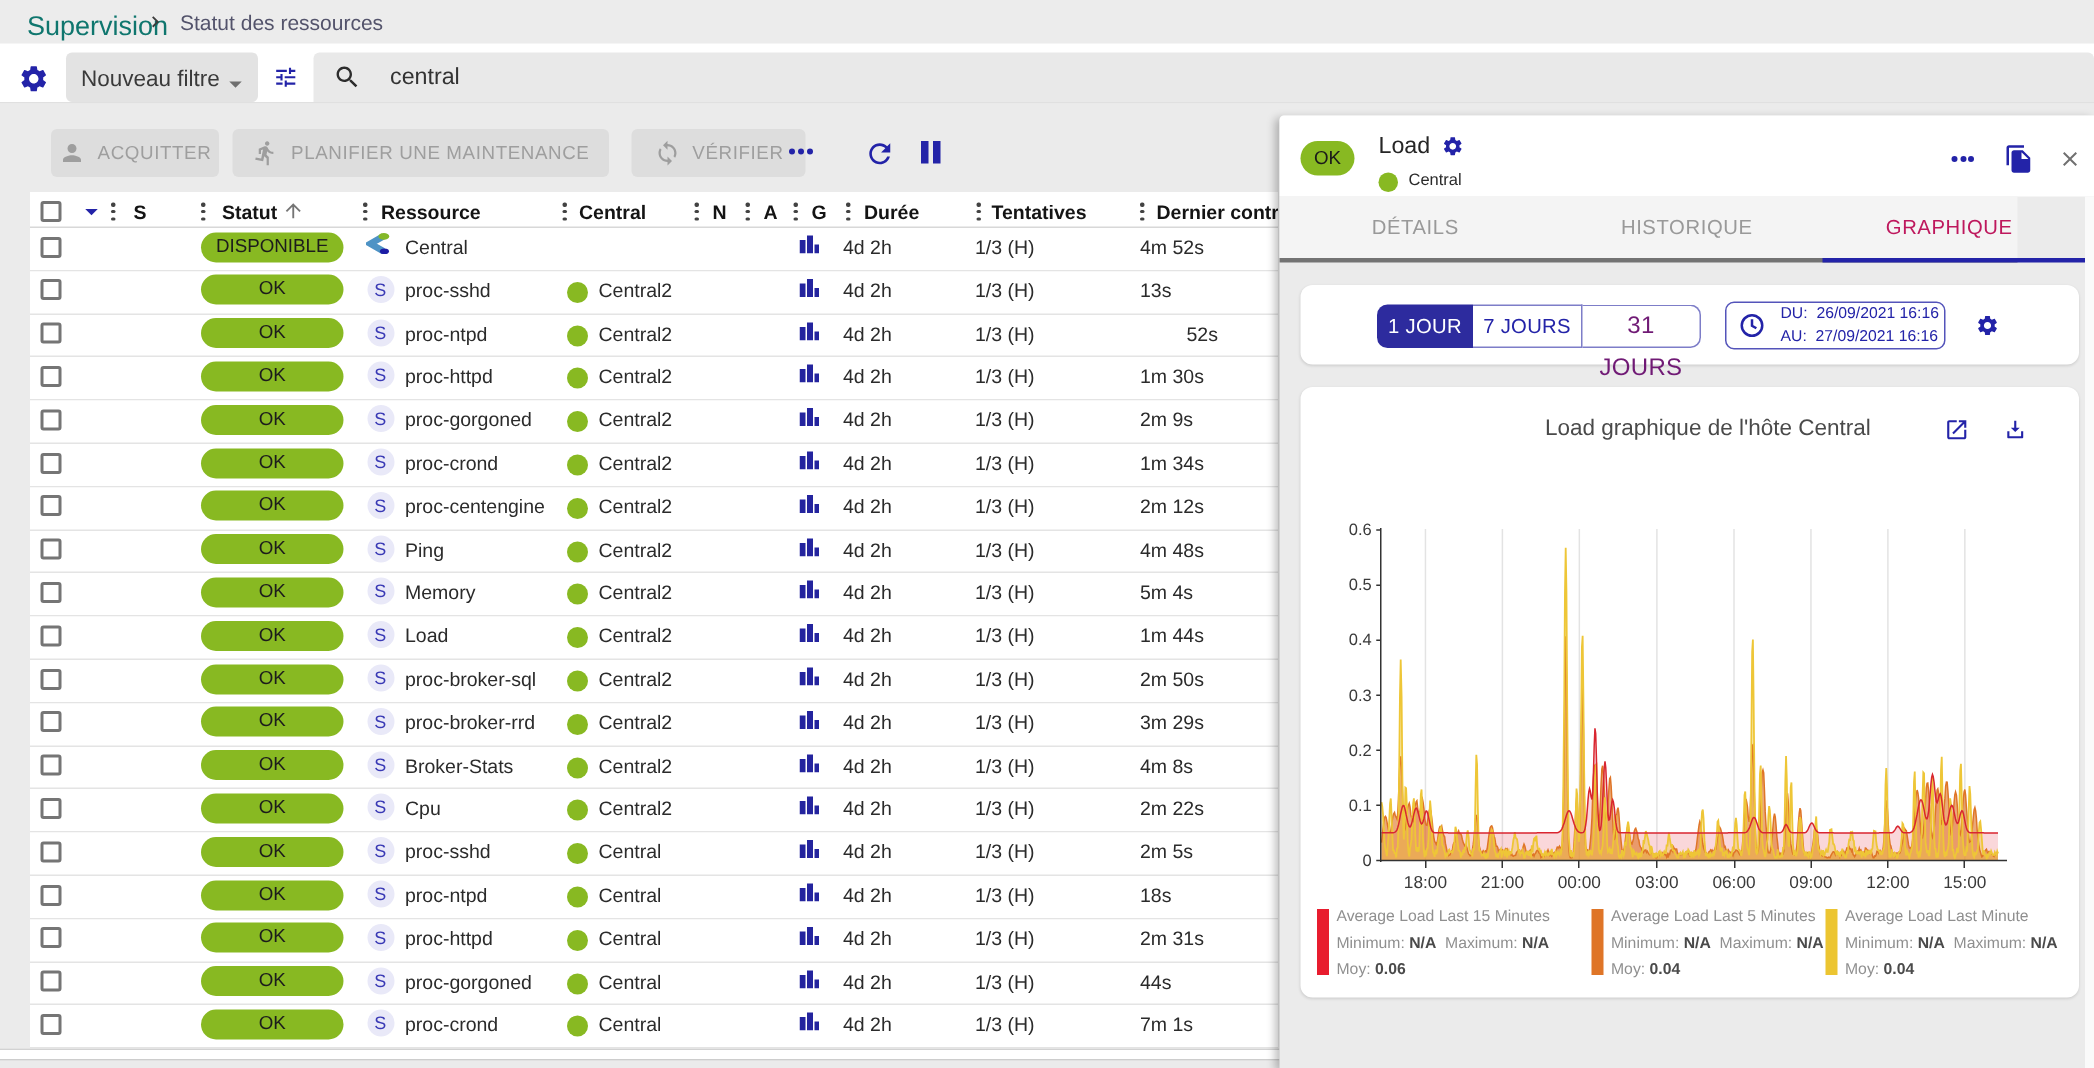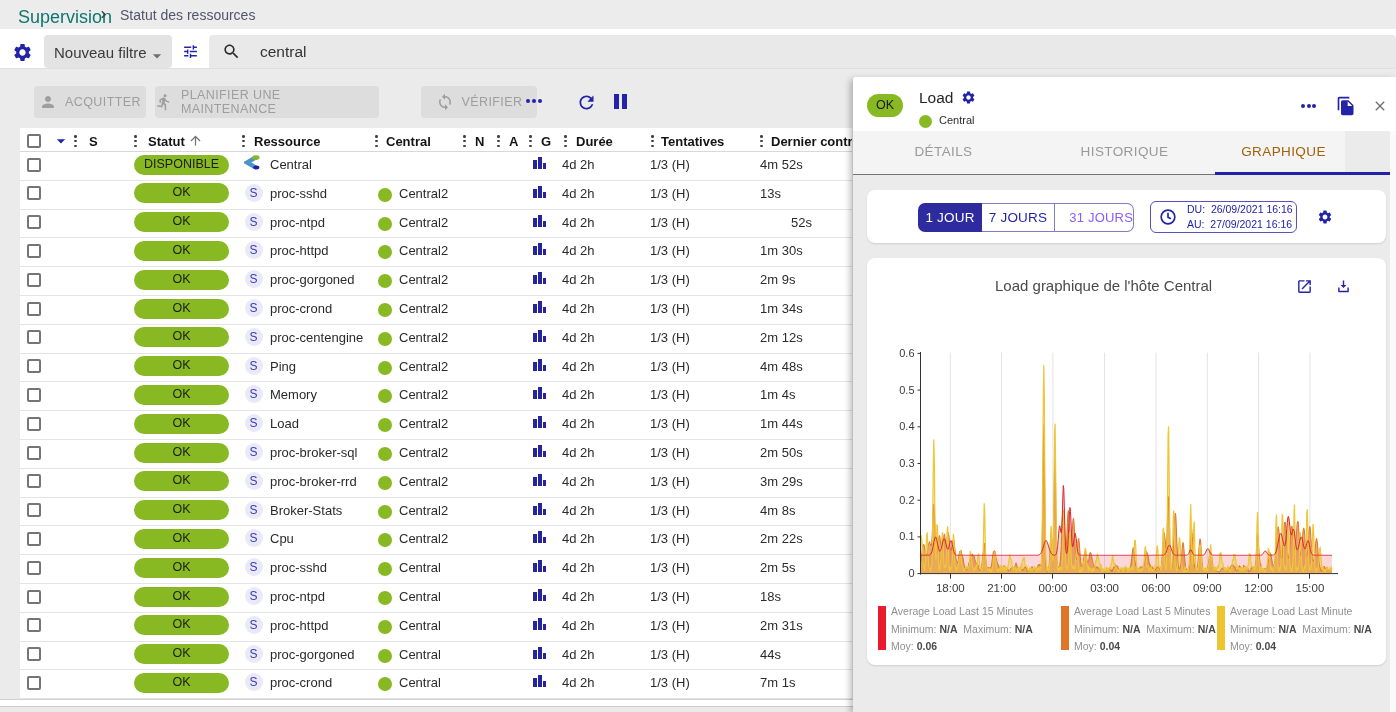--- a/index.html
+++ b/index.html
@@ -45,21 +45,21 @@
     <path d="M3 17v2h6v-2H3zM3 5v2h10V5H3zm10 16v-2h8v-2h-8v-2h-2v6h2zM7 9v2H3v2h4v2h2V9H7zm14 4v-2H11v2h10zm-6-4h2V7h4V5h-4V3h-2v6z" fill="#2323a8"></path>
   </svg>
 <div class="abs" style="left:209px;top:35px;width:1187px;height:33px;background:#e9e9e9;border-radius:4px 4px 0 0"></div>
 <svg class="abs" style="left:222px;top:42px" width="19" height="19" viewBox="0 0 24 24">
     <path d="M15.5 14h-.79l-.28-.27C15.41 12.59 16 11.11 16 9.5 16 5.91 13.09 3 9.5 3S3 5.91 3 9.5 5.91 16 9.5 16c1.61 0 3.09-.59 4.23-1.57l.27.28v.79l5 4.99L20.49 19l-4.99-5zm-6 0C7.01 14 5 11.99 5 9.5S7.01 5 9.5 5 14 7.01 14 9.5 11.99 14 9.5 14z" fill="#2d2d2d"></path>
   </svg>
 <div class="abs" style="left:260px;top:43px;font-size:15.5px;color:#333">central</div>
 <div class="btn" style="left:34px;top:86px;width:112px"><svg width="18" height="18" viewBox="0 0 24 24">
       <path d="M12 12c2.21 0 4-1.79 4-4s-1.79-4-4-4-4 1.79-4 4 1.79 4 4 4zm0 2c-2.67 0-8 1.34-8 4v2h16v-2c0-2.66-5.33-4-8-4z" fill="#9e9e9e"></path>
     </svg>ACQUITTER</div>
-<div class="btn" style="left:155px;top:86px;width:224px"><svg width="18" height="18" viewBox="0 0 24 24">
+<div class="btn" style="left:155px;top:86px;width:251px"><svg width="18" height="18" viewBox="0 0 24 24">
       <path d="M13.49 5.48c1.1 0 2-.9 2-2s-.9-2-2-2-2 .9-2 2 .9 2 2 2zm-3.6 13.9l1-4.4 2.1 2v6h2v-7.5l-2.1-2 .6-3c1.3 1.5 3.3 2.5 5.5 2.5v-2c-1.9 0-3.5-1-4.3-2.4l-1-1.6c-.4-.6-1-1-1.7-1-.3 0-.5.1-.8.1l-5.2 2.2v4.7h2v-3.4l1.8-.7-1.6 8.1-4.9-1-.4 2 7 1.4z" fill="#9e9e9e"></path>
     </svg>PLANIFIER UNE MAINTENANCE</div>
 <div class="btn" style="left:421px;top:86px;width:116px"><svg width="18" height="18" viewBox="0 0 24 24">
       <path d="M12 4V1L8 5l4 4V6c3.31 0 6 2.69 6 6 0 1.01-.25 1.97-.7 2.8l1.46 1.46C19.54 15.03 20 13.57 20 12c0-4.42-3.58-8-8-8zm0 14c-3.31 0-6-2.69-6-6 0-1.01.25-1.97.7-2.8L5.24 7.74C4.46 8.97 4 10.43 4 12c0 4.42 3.58 8 8 8v3l4-4-4-4v3z" fill="#9e9e9e"></path>
     </svg>VÉRIFIER</div>
 <div class="abs" style="left:526px;top:99px;width:20px;display:flex;gap:2px">
     <i style="width:4px;height:4px;border-radius:50%;background:#2323a8"></i>
     <i style="width:4px;height:4px;border-radius:50%;background:#2323a8"></i>
     <i style="width:4px;height:4px;border-radius:50%;background:#2323a8"></i>
   </div>
@@ -294,21 +294,21 @@
 <div class="pname" style="left:379px">Central2</div>
 <div class="gicon" style="left:513px">
       <svg width="14" height="13" viewBox="0 0 14 13">
         <rect x="0" y="4" width="4" height="9" fill="#24249e"></rect>
         <rect x="5" y="1" width="4" height="12" fill="#24249e"></rect>
         <rect x="10" y="7" width="3" height="6" fill="#24249e"></rect>
       </svg>
     </div>
 <div class="dur" style="left:542px">4d 2h</div>
 <div class="ten" style="left:630px">1/3 (H)</div>
-<div class="der" style="left:740px">1m 4s</div>
+<div class="der" style="left:740px">5m 4s</div>
 </div>
 <div class="row" style="top:411.2px">
 <div class="cb" style="left:7px"></div>
 <div class="chip" style="left:114px">OK</div>
 <div class="scirc" style="left:224.5px">S</div>
 <div class="rname" style="left:250px">Load</div>
 <div class="pdot" style="left:358px"></div>
 <div class="pname" style="left:379px">Central2</div>
 <div class="gicon" style="left:513px">
       <svg width="14" height="13" viewBox="0 0 14 13">
@@ -497,41 +497,41 @@
     <i style="width:4px;height:4px;border-radius:50%;background:#2323a8"></i>
     <i style="width:4px;height:4px;border-radius:50%;background:#2323a8"></i>
     <i style="width:4px;height:4px;border-radius:50%;background:#2323a8"></i>
   </div>
 <svg class="abs" style="left:1336px;top:96px" width="20" height="20" viewBox="0 0 24 24">
     <path d="M16 1H4c-1.1 0-2 .9-2 2v14h2V3h12V1zm-1 4l6 6v10c0 1.1-.9 2-2 2H7.99C6.89 23 6 22.1 6 21l.01-14c0-1.1.89-2 1.99-2h7zm-1 7h5.5L14 6.5V12z" fill="#2323a8"></path>
   </svg>
 <svg class="abs" style="left:1372px;top:98px" width="16" height="16" viewBox="0 0 24 24">
     <path d="M19 6.41L17.59 5 12 10.59 6.41 5 5 6.41 10.59 12 5 17.59 6.41 19 12 13.41 17.59 19 19 17.59 13.41 12z" fill="#707070"></path>
   </svg>
-<div class="abs" style="left:853px;top:131px;width:492px;height:44px;background:#f4f4f4;border-bottom:1px solid #737373">
+<div class="abs" style="left:853px;top:131px;width:492px;height:44px;background:#f4f4f4;border-bottom:3px solid #737373">
 <div class="tab" style="left:0">DÉTAILS</div>
 <div class="tab" style="left:181px">HISTORIQUE</div>
-<div class="tab" style="left:340px;color:#a16207">GRAPHIQUE</div>
+<div class="tab" style="left:356px;color:#be185d">GRAPHIQUE</div>
 </div>
 <div class="abs" style="left:1215px;top:172px;width:181px;height:3px;background:#2323a8"></div>
 <div class="abs" style="left:867px;top:190px;width:519px;height:53px;background:#fff;border-radius:8px;box-shadow:0 1px 2px rgba(0,0,0,0.12)"></div>
 <div class="abs" style="left:918px;top:202.5px;width:64px;height:29px;background:#2d2b9e;border-radius:7px 0 0 7px;color:#fff;font-size:13.5px;text-align:center;line-height:29px;letter-spacing:0.2px">1 JOUR</div>
 <div class="abs" style="left:982px;top:202.5px;width:73px;height:29px;border:1px solid #7d7dc8;border-left:none;color:#2323a8;font-size:13.5px;text-align:center;line-height:28px;letter-spacing:0.2px">7 JOURS</div>
-<div class="abs" style="left:1055px;top:202.5px;width:79px;height:29px;border:1px solid #7d7dc8;border-left:none;border-radius:0 7px 7px 0;color:#8b5cf6;font-size:13px;text-align:right;line-height:28px;letter-spacing:0.2px">31 JOURS</div>
+<div class="abs" style="left:1055px;top:202.5px;width:79px;height:29px;border:1px solid #7d7dc8;border-left:none;border-radius:0 7px 7px 0;color:#701a75;font-size:16px;text-align:center;line-height:28px;letter-spacing:0.2px">31 JOURS</div>
 <div class="abs" style="left:1150px;top:201px;width:147px;height:32px;border:1px solid #5454ba;border-radius:6px"></div>
 <svg class="abs" style="left:1158px;top:207px" width="20" height="20" viewBox="0 0 24 24">
     <circle cx="12" cy="12" r="8.2" fill="none" stroke="#2323a8" stroke-width="2"></circle>
     <path d="M12 7v5.2l3.5 2" fill="none" stroke="#2323a8" stroke-width="2"></path>
   </svg>
 <div class="abs" style="left:1187px;top:202px;font-size:10.5px;color:#2323a8;line-height:15px">DU:&nbsp; 26/09/2021 16:16<br>AU:&nbsp; 27/09/2021 16:16</div>
 <svg class="abs" style="left:1317px;top:209px" width="16" height="16" viewBox="0 0 24 24">
     <path d="M19.14 12.94c.04-.3.06-.61.06-.94 0-.32-.02-.64-.07-.94l2.03-1.58c.18-.14.23-.41.12-.61l-1.92-3.32c-.12-.22-.37-.29-.59-.22l-2.39.96c-.5-.38-1.03-.7-1.62-.94l-.36-2.54c-.04-.24-.24-.41-.48-.41h-3.84c-.24 0-.43.17-.47.41l-.36 2.54c-.59.24-1.13.57-1.62.94l-2.39-.96c-.22-.08-.47 0-.59.22L2.74 8.87c-.12.21-.08.47.12.61l2.03 1.58c-.05.3-.09.63-.09.94s.02.64.07.94l-2.03 1.58c-.18.14-.23.41-.12.61l1.92 3.32c.12.22.37.29.59.22l2.39-.96c.5.38 1.03.7 1.62.94l.36 2.54c.05.24.24.41.48.41h3.84c.24 0 .44-.17.47-.41l.36-2.54c.59-.24 1.13-.56 1.62-.94l2.39.96c.22.08.47 0 .59-.22l1.92-3.32c.12-.22.07-.47-.12-.61l-2.01-1.58zM12 15.6c-1.98 0-3.6-1.62-3.6-3.6s1.62-3.6 3.6-3.6 3.6 1.62 3.6 3.6-1.62 3.6-3.6 3.6z" fill="#2323a8"></path>
   </svg>
 <div class="abs" style="left:867px;top:258px;width:519px;height:407px;background:#fff;border-radius:8px;box-shadow:0 1px 2px rgba(0,0,0,0.12)"></div>
-<div class="abs" style="left:995px;top:277px;font-size:15px;color:#4a4a4a">Load graphique de l'hôte Central</div>
+<div class="abs" style="left:1030px;top:277px;font-size:15px;color:#4a4a4a">Load graphique de l'hôte Central</div>
 <svg class="abs" style="left:1296px;top:278px" width="17" height="17" viewBox="0 0 24 24">
     <path d="M19 19H5V5h7V3H5c-1.11 0-2 .9-2 2v14c0 1.1.89 2 2 2h14c1.1 0 2-.9 2-2v-7h-2v7zM14 3v2h3.59l-9.83 9.83 1.41 1.41L19 6.41V10h2V3h-7z" fill="#2323a8"></path>
   </svg>
 <svg class="abs" style="left:1335px;top:278px" width="17" height="17" viewBox="0 0 24 24">
     <path d="M4.5 13.5v5.5c0 .55.45 1 1 1h13c.55 0 1-.45 1-1v-5.5h-2v4.5H6.5v-4.5h-2zM11 3.5h2v6.5h3.2L12 14.2 7.8 10H11z" fill="#2323a8"></path>
   </svg>
 <svg width="495" height="262" viewBox="0 0 495 262" style="position:absolute;left:895px;top:338px">
 <line x1="55.3" y1="14.6" x2="55.3" y2="235.6" stroke="#e3e3e3" stroke-width="1"></line>
 <line x1="106.6" y1="14.6" x2="106.6" y2="235.6" stroke="#e3e3e3" stroke-width="1"></line>
 <line x1="157.9" y1="14.6" x2="157.9" y2="235.6" stroke="#e3e3e3" stroke-width="1"></line>

